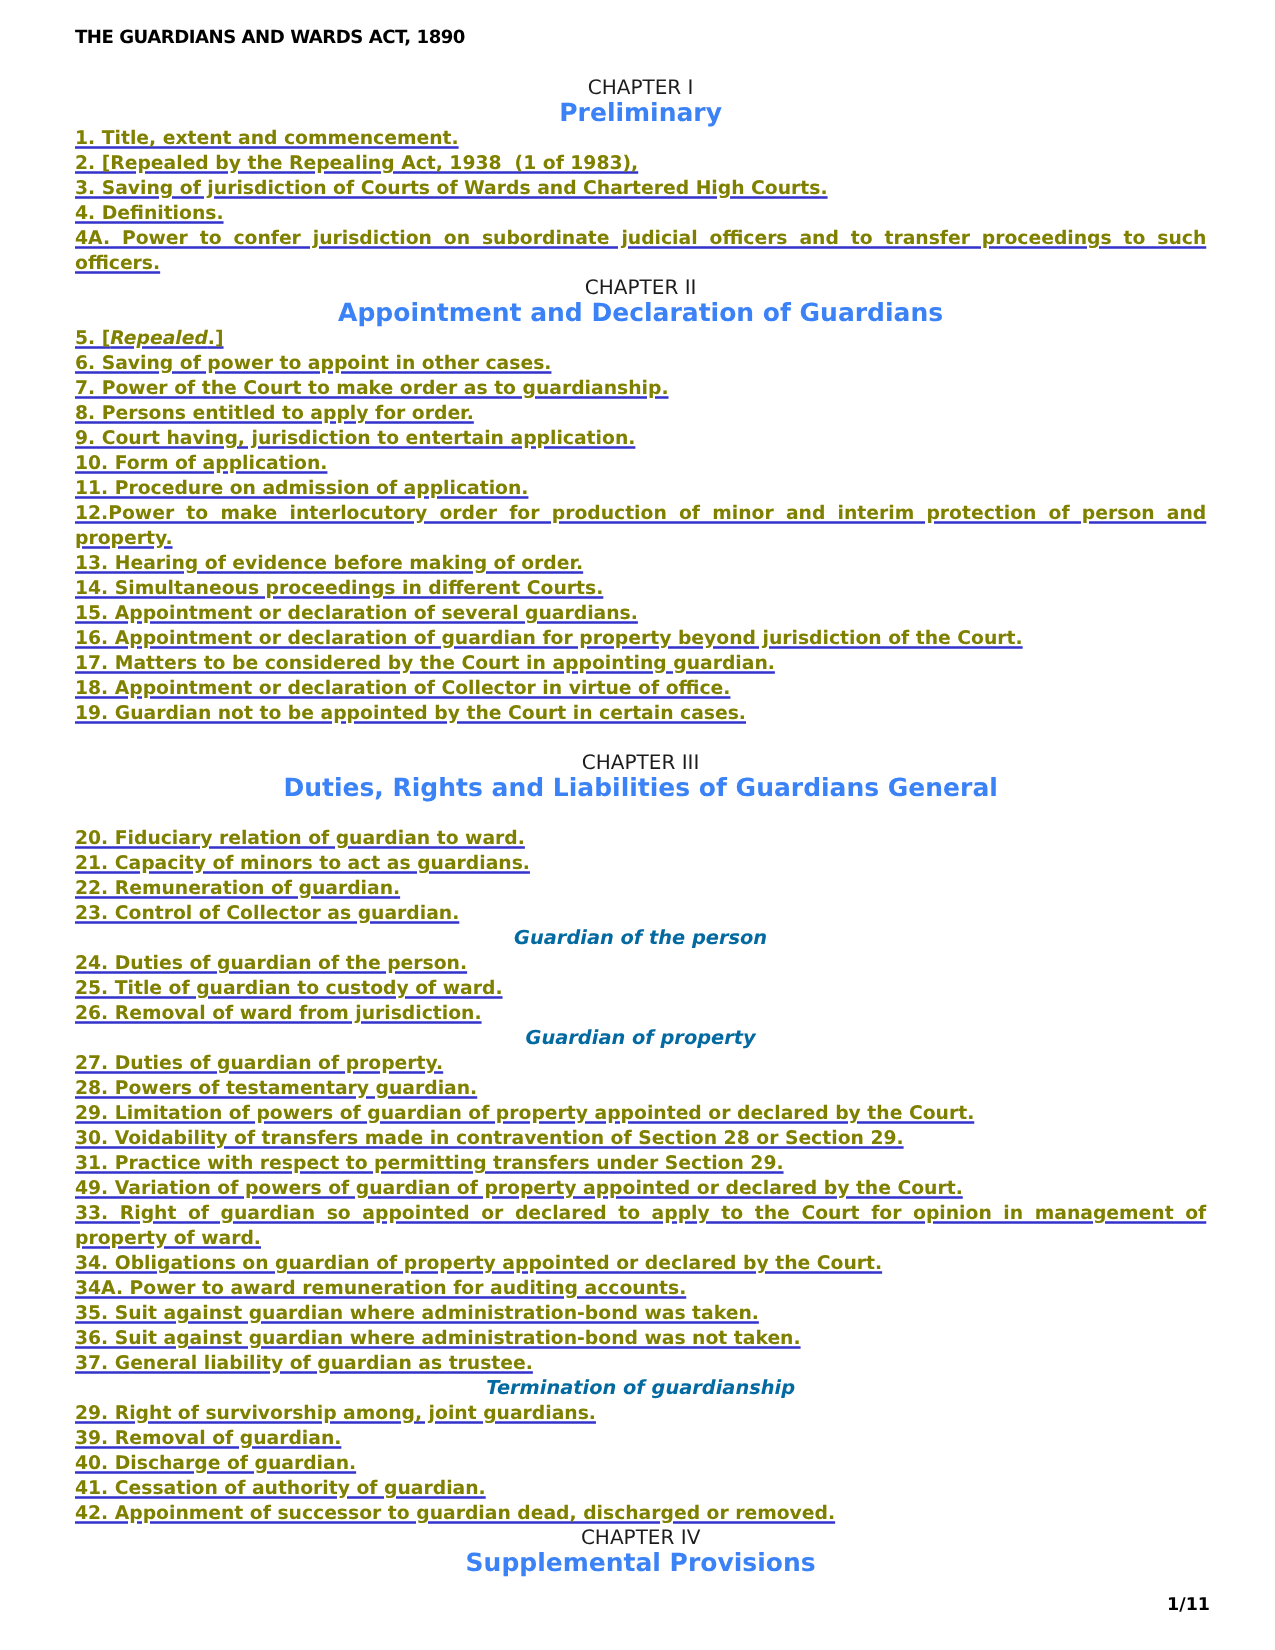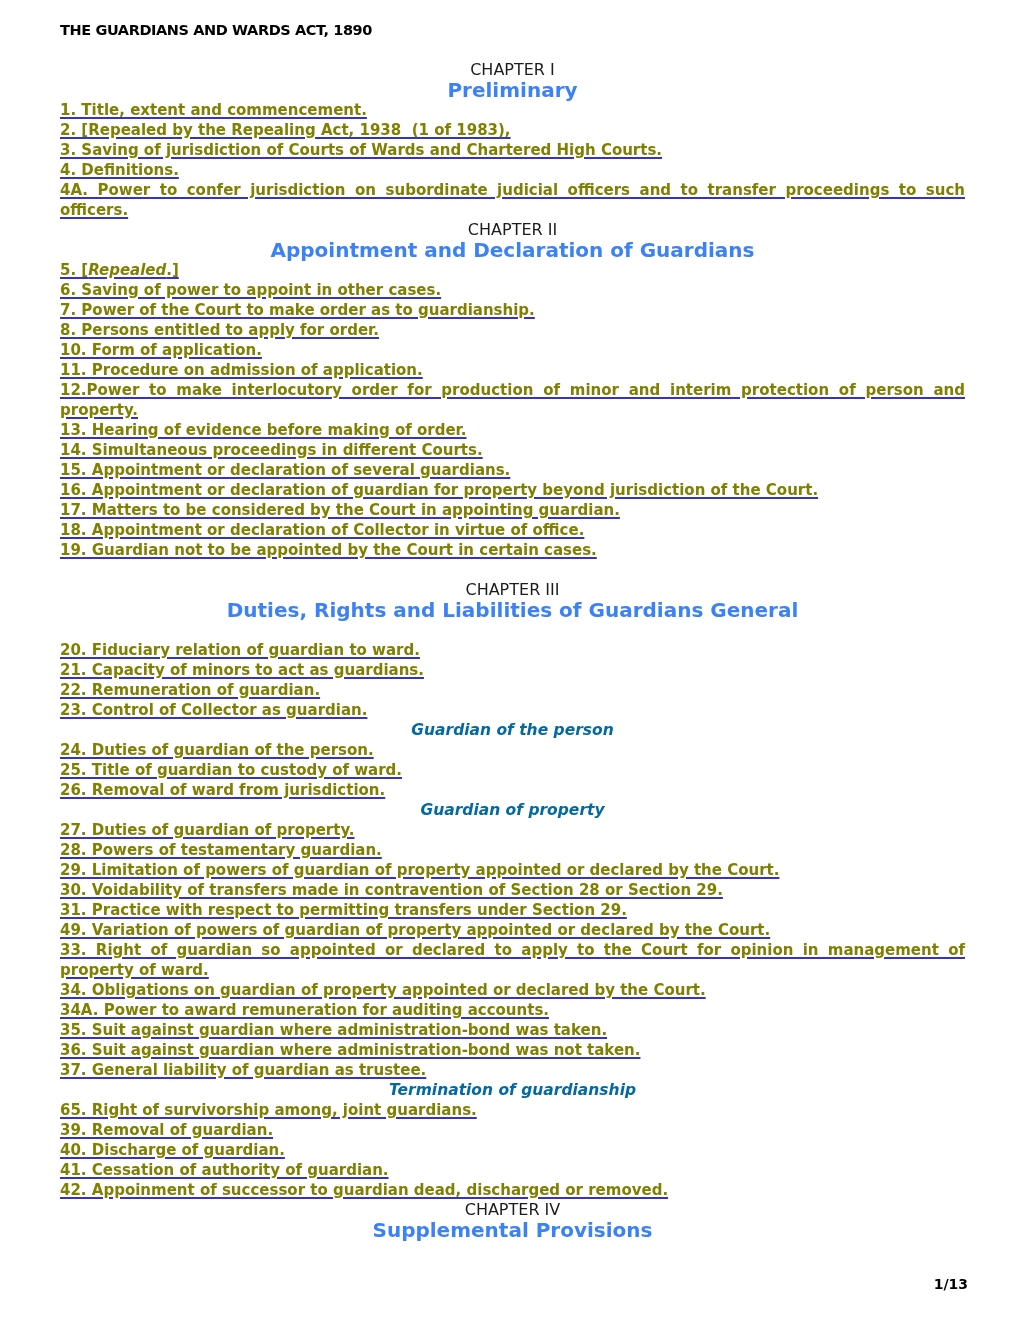--- a/index.html
+++ b/index.html
@@ -85,20 +85,21 @@
       <div class="toc-line"><a class="toc-link" href="#">2. [Repealed by the Repealing Act, 1938&nbsp; (1 of 1983),</a></div>
       <div class="toc-line"><a class="toc-link" href="#">3. Saving of jurisdiction of Courts of Wards and Chartered High Courts.</a></div>
       <div class="toc-line"><a class="toc-link" href="#">4. Definitions.</a></div>
       <div class="toc-line"><a class="toc-link" href="#">4A. Power to confer jurisdiction on subordinate judicial officers and to transfer proceedings to such officers.</a></div>
       <div class="chapter">CHAPTER II</div>
       <div class="chapter-title">Appointment and Declaration of Guardians</div>
       <div class="toc-line"><a class="toc-link" href="#"><span>5. [</span><i>Repealed</i><span>.]</span></a></div>
       <div class="toc-line"><a class="toc-link" href="#">6. Saving of power to appoint in other cases.</a></div>
       <div class="toc-line"><a class="toc-link" href="#">7. Power of the Court to make order as to guardianship.</a></div>
       <div class="toc-line"><a class="toc-link" href="#">8. Persons entitled to apply for order.</a></div>
+      <div class="toc-line"><a class="toc-link" href="#">9. Court having, jurisdiction to entertain application.</a></div>
       <div class="toc-line"><a class="toc-link" href="#">10. Form of application.</a></div>
       <div class="toc-line"><a class="toc-link" href="#">11. Procedure on admission of application.</a></div>
       <div class="toc-line"><a class="toc-link" href="#">12.Power to make interlocutory order for production of minor and interim protection of person and property.</a></div>
       <div class="toc-line"><a class="toc-link" href="#">13. Hearing of evidence before making of order.</a></div>
       <div class="toc-line"><a class="toc-link" href="#">14. Simultaneous proceedings in different Courts.</a></div>
       <div class="toc-line"><a class="toc-link" href="#">15. Appointment or declaration of several guardians.</a></div>
       <div class="toc-line"><a class="toc-link" href="#">16. Appointment or declaration of guardian for property beyond jurisdiction of the Court.</a></div>
       <div class="toc-line"><a class="toc-link" href="#">17. Matters to be considered by the Court in appointing guardian.</a></div>
       <div class="toc-line"><a class="toc-link" href="#">18. Appointment or declaration of Collector in virtue of office.</a></div>
       <div class="toc-line"><a class="toc-link" href="#">19. Guardian not to be appointed by the Court in certain cases.</a></div>
@@ -121,23 +122,23 @@
       <div class="toc-line"><a class="toc-link" href="#">30. Voidability of transfers made in contravention of Section 28 or Section 29.</a></div>
       <div class="toc-line"><a class="toc-link" href="#">31. Practice with respect to permitting transfers under Section 29.</a></div>
       <div class="toc-line"><a class="toc-link" href="#">49. Variation of powers of guardian of property appointed or declared by the Court.</a></div>
       <div class="toc-line"><a class="toc-link" href="#">33. Right of guardian so appointed or declared to apply to the Court for opinion in management of property of ward.</a></div>
       <div class="toc-line"><a class="toc-link" href="#">34. Obligations on guardian of property appointed or declared by the Court.</a></div>
       <div class="toc-line"><a class="toc-link" href="#">34A. Power to award remuneration for auditing accounts.</a></div>
       <div class="toc-line"><a class="toc-link" href="#">35. Suit against guardian where administration-bond was taken.</a></div>
       <div class="toc-line"><a class="toc-link" href="#">36. Suit against guardian where administration-bond was not taken.</a></div>
       <div class="toc-line"><a class="toc-link" href="#">37. General liability of guardian as trustee.</a></div>
       <div class="subheading">Termination of guardianship</div>
-      <div class="toc-line"><a class="toc-link" href="#">65. Right of survivorship among, joint guardians.</a></div>
+      <div class="toc-line"><a class="toc-link" href="#">29. Right of survivorship among, joint guardians.</a></div>
       <div class="toc-line"><a class="toc-link" href="#">39. Removal of guardian.</a></div>
       <div class="toc-line"><a class="toc-link" href="#">40. Discharge of guardian.</a></div>
       <div class="toc-line"><a class="toc-link" href="#">41. Cessation of authority of guardian.</a></div>
       <div class="toc-line"><a class="toc-link" href="#">42. Appoinment of successor to guardian dead, discharged or removed.</a></div>
       <div class="chapter">CHAPTER IV</div>
       <div class="chapter-title">Supplemental Provisions</div>
     </div>
 </div>
 
-<div class="page-number">1/13</div>
+<div class="page-number">1/11</div>
 
 </body></html>

